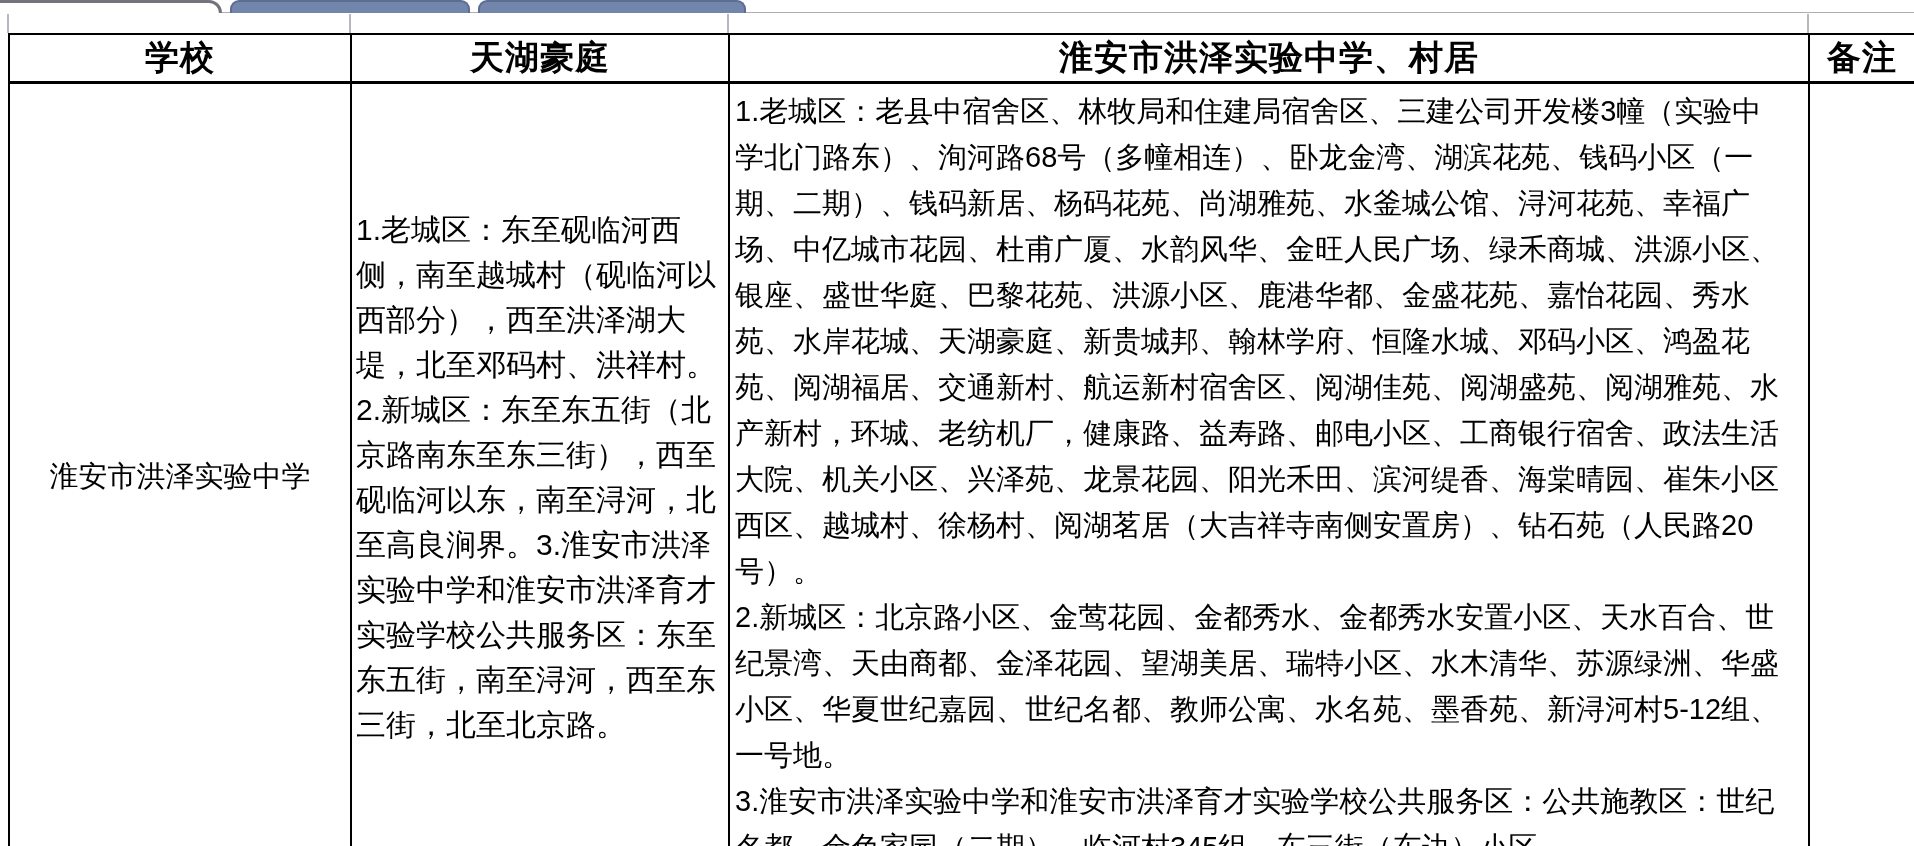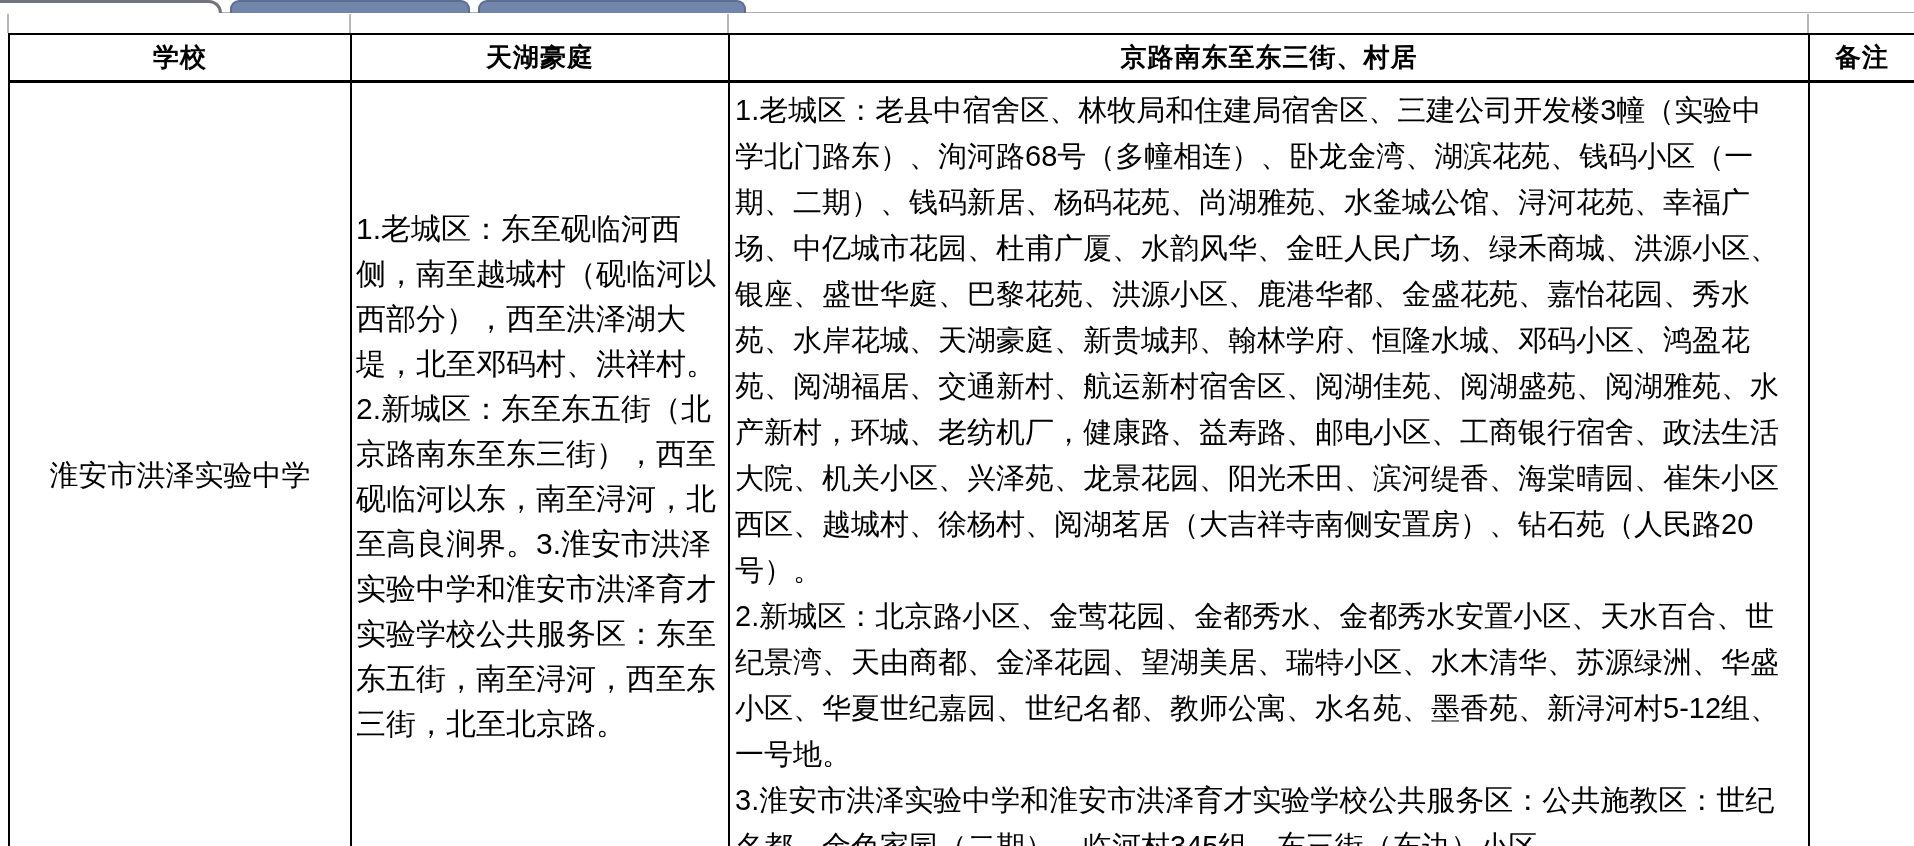--- a/index.html
+++ b/index.html
@@ -60,21 +60,21 @@
     table-layout: fixed;
     background: #ffffff;
     color: #000000;
   }
   table.doc th, table.doc td {
     border: 2px solid #000000;
     overflow: hidden;
   }
   table.doc thead th {
     height: 47px;
-    font-size: 26px;
+    font-size: 34px;
     font-weight: bold;
     text-align: center;
     vertical-align: middle;
     border-bottom-width: 3px;
     letter-spacing: 1px;
   }
   table.doc tbody tr { height: 763px; }
   td.c1 {
     text-align: center;
     vertical-align: middle;
@@ -120,21 +120,21 @@
     <colgroup>
       <col style="width:342px">
       <col style="width:378px">
       <col style="width:1080px">
       <col style="width:106px">
     </colgroup>
     <thead>
       <tr>
         <th>学校</th>
         <th>天湖豪庭</th>
-        <th>京路南东至东三街、村居</th>
+        <th>淮安市洪泽实验中学、村居</th>
         <th>备注</th>
       </tr>
     </thead>
     <tbody>
       <tr>
         <td class="c1">淮安市洪泽实验中学</td>
         <td class="c2">1.老城区：东至砚临河西
 侧，南至越城村（砚临河以
 西部分），西至洪泽湖大
 堤，北至邓码村、洪祥村。

